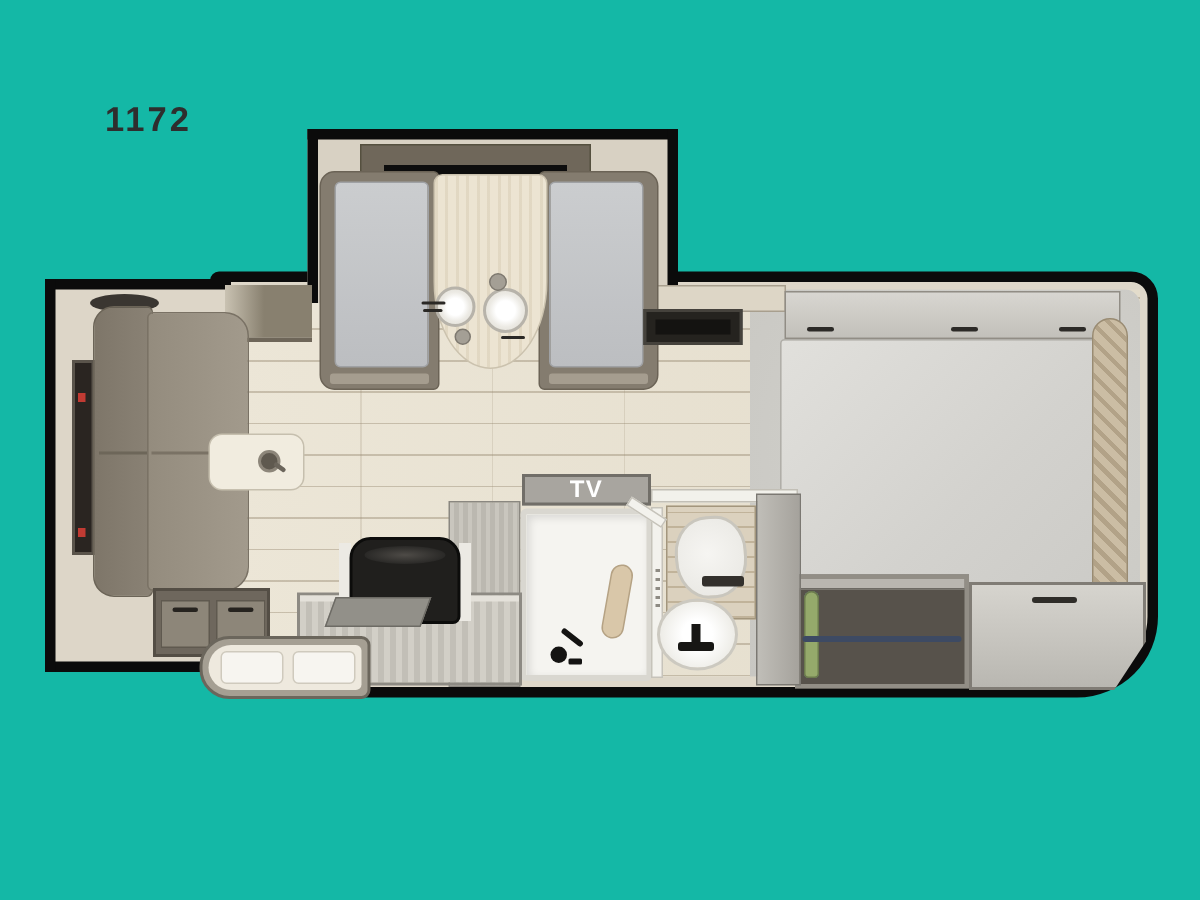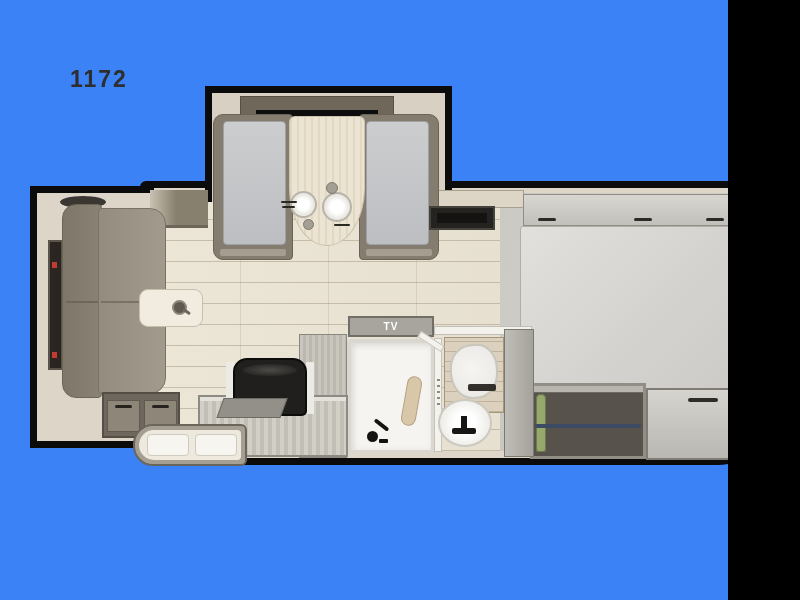--- a/index.html
+++ b/index.html
@@ -1,16 +1,16 @@
 <!DOCTYPE html>
 <html><head>
 <meta charset="utf-8">
 <style>
   html,body{margin:0;padding:0;background:#000;}
-  #canvas{position:relative;width:728px;height:600px;background:#3b82f6;overflow:hidden;
+  #canvas{position:relative;width:800px;height:600px;background:#14b8a6;overflow:hidden;
           font-family:"Liberation Sans", sans-serif;}
   #canvas *{position:absolute;box-sizing:border-box;}
 
   
   .model-label{left:70px;top:66px;font-size:23px;font-weight:700;letter-spacing:2px;color:#2e2e2e;}
 
   
   .hull-main{left:140px;top:181px;width:632px;height:284px;border:7px solid #0b0b0b;
              border-radius:6px 18px 54px 10px;background:#ded7c9;z-index:1;}
   .floor-planks{left:5px;top:5px;right:5px;bottom:7px;border-radius:0 0 40px 0;
@@ -105,21 +105,21 @@
                    border:1px solid rgba(0,0,0,.28);flex:0 0 auto;}
   .wardrobe-rod{left:2px;right:2px;top:38px;height:4px;background:#3d4a63;border-radius:2px;z-index:5;}
   .dresser{left:646px;top:388px;width:118px;height:72px;border:2px solid #807c75;z-index:3;
        background:linear-gradient(#d6d4ce,#b9b7b1);
        clip-path:polygon(0 0,100% 0,100% 55%,82% 100%,0 100%);}
   .dresser::after{content:"";position:absolute;left:40px;top:8px;width:30px;height:4px;background:#2f2d29;border-radius:2px;}
 
   
   .tv-cabinet{left:348px;top:316px;width:86px;height:21px;background:#a8a59f;border:2px solid #716e68;z-index:3;
               display:flex;align-items:center;justify-content:center;}
-  .tv-cabinet span{position:static;color:#fff;font-size:10px;font-weight:700;letter-spacing:1px;}
+  .tv-cabinet span{position:static;color:#fff;font-size:16px;font-weight:700;letter-spacing:1px;}
   .half-wall{left:434px;top:326px;width:98px;height:9px;background:#f2f1eb;border:1px solid #c2bfb6;z-index:3;}
   .side-panel{left:504px;top:329px;width:30px;height:128px;background:linear-gradient(90deg,#c0beb8,#a5a29c);
               border:1px solid #7b7872;z-index:3;}
   .tall-cabinet{left:299px;top:334px;width:48px;height:124px;border:1px solid #8a8780;z-index:3;
               background:repeating-linear-gradient(90deg,#c9c6be 0 3px,#bbb8b0 3px 6px);}
   .shower{left:347px;top:339px;width:88px;height:115px;background:#f5f4f0;border:4px solid #d9d7d0;
           border-radius:4px;z-index:3;box-shadow:inset 2px 2px 6px rgba(0,0,0,.12);}
   .showerhead-dot{left:16px;top:88px;width:11px;height:11px;background:#141312;border-radius:50%;}
   .showerhead-arm{left:22px;top:80px;width:17px;height:4px;background:#141312;transform:rotate(38deg);border-radius:2px;}
   .showerhead-base{left:28px;top:96px;width:9px;height:4px;background:#141312;border-radius:1px;}

